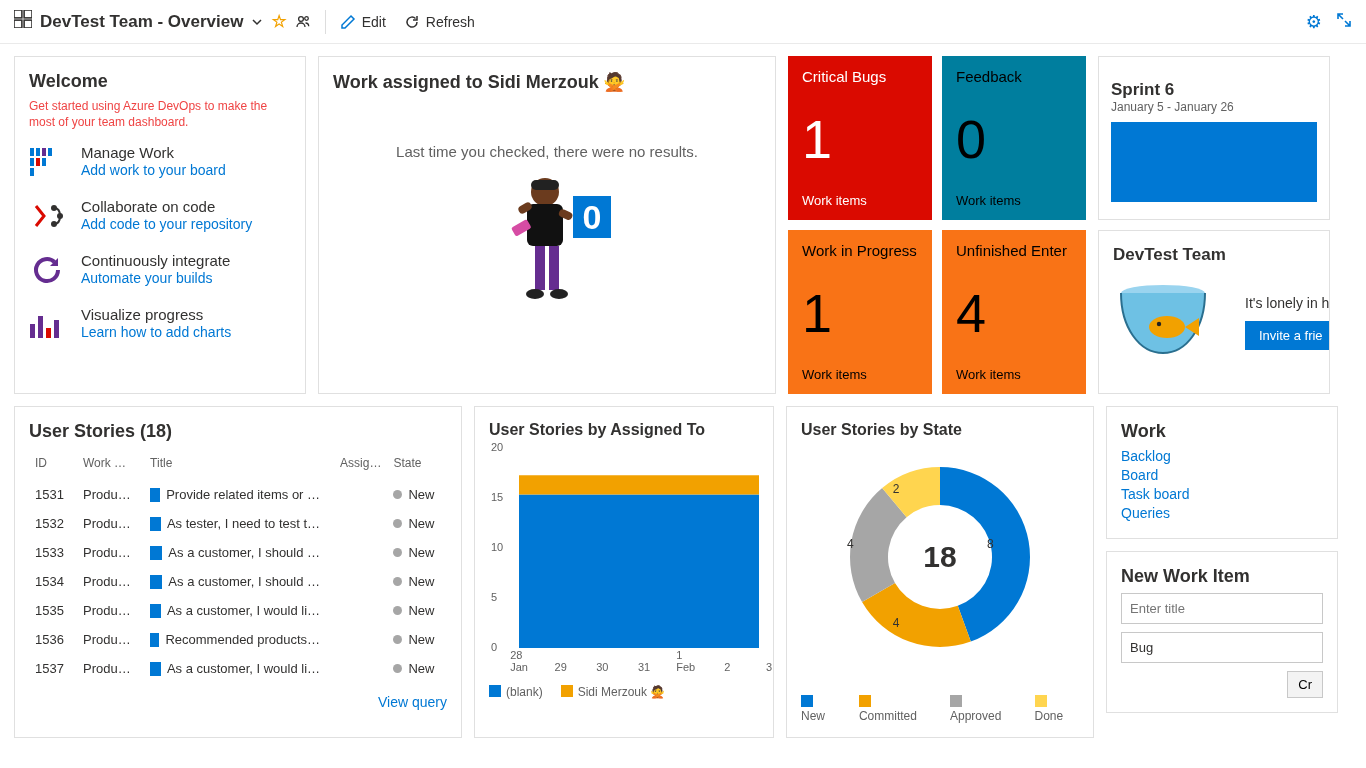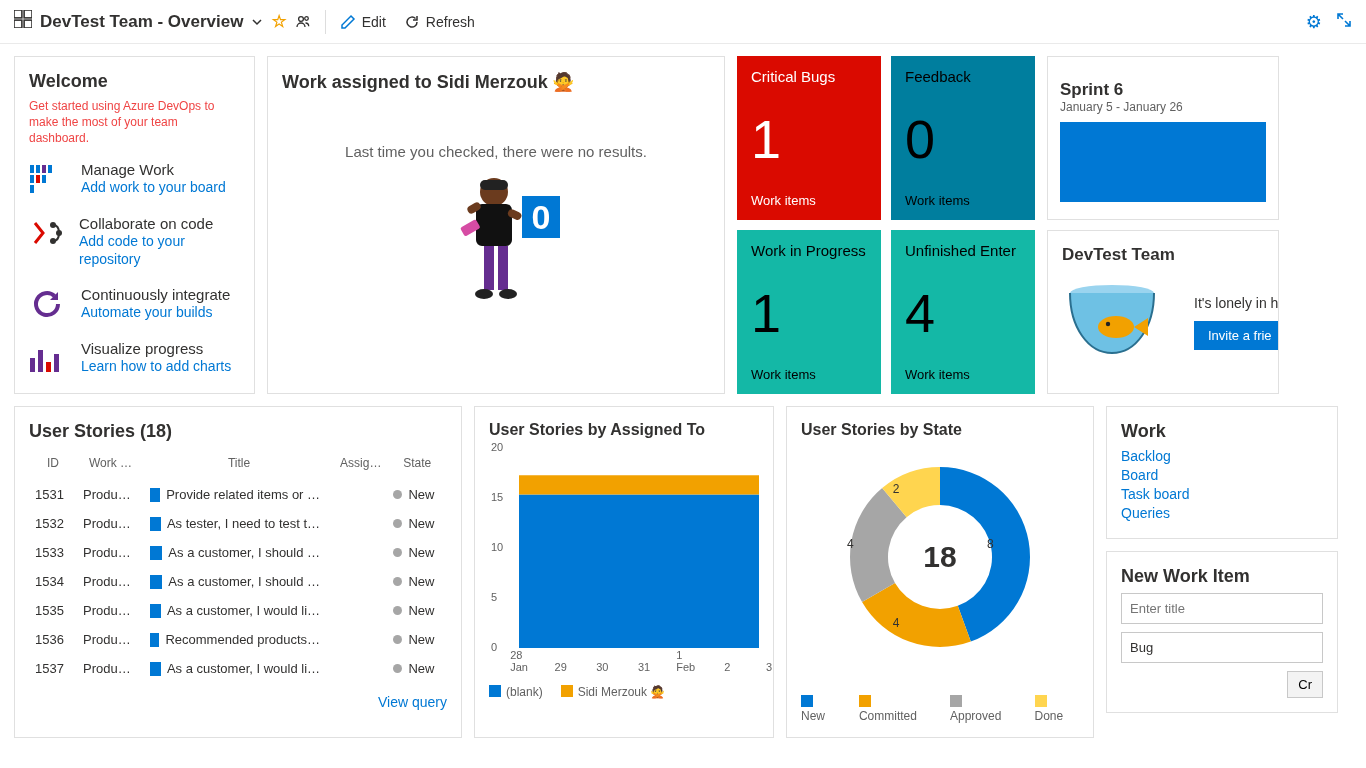--- a/index.html
+++ b/index.html
@@ -10,21 +10,21 @@
   .topbar .left { display: flex; align-items: center; gap: 8px; font-size: 17px; font-weight: 600; }
   .topbar .grid-icon svg { width: 18px; height: 18px; }
   .topbar .chev, .topbar .star, .topbar .team { display: inline-flex; cursor: pointer; }
   .topbar .divider { width: 1px; height: 24px; background: #ddd; margin: 0 14px; }
   .topbar .action { display: flex; align-items: center; gap: 6px; font-size: 14px; cursor: pointer; margin-right: 18px; }
   .topbar .action svg { width: 16px; height: 16px; }
   .topbar .spacer { flex: 1; }
 
   
   .dash { padding: 12px 0 0 14px; display: flex; gap: 12px; }
-  .colL { width: 241px; display: flex; flex-direction: column; gap: 12px; }
+  .colL { width: 292px; display: flex; flex-direction: column; gap: 12px; }
   .colM1 { width: 458px; }
   .colTiles { width: 298px; display: flex; flex-direction: column; gap: 10px; }
   .colR  { width: 232px; display: flex; flex-direction: column; gap: 10px; }
 
   .card { border: 1px solid #e0e0e0; background: #fff; padding: 14px; }
   .card h2 { font-size: 18px; font-weight: 600; margin-bottom: 6px; }
   .card .sub { font-size: 12px; color: #ef4444; margin-bottom: 14px; line-height: 1.35; }
 
   
   .w-item { display: flex; gap: 16px; margin-bottom: 18px; }
@@ -36,21 +36,21 @@
   .assigned { height: 338px; text-align: center; }
   .assigned h2 { text-align: left; }
   .assigned .msg { color: #616161; font-size: 15px; margin: 50px 0 10px; }
   .assigned .figure { position: relative; width: 120px; height: 150px; margin: 0 auto; }
   .assigned .zero-badge { position: absolute; right: -4px; top: 26px; background: #0078d4; color: #fff; font-size: 34px; font-weight: 600; width: 38px; height: 42px; display: flex; align-items: center; justify-content: center; }
 
   
   .tile-row { display: flex; gap: 10px; }
   .tile { width: 144px; height: 164px; padding: 12px 14px; color: #fff; display: flex; flex-direction: column; }
   .tile.red  { background: #da0a00; color:#fff; }
-  .tile.blue { background: #14b8a6; color:#fff; }
+  .tile.blue { background: #f97316; color:#fff; }
   .tile .t-title { font-size: 15px; }
   .tile .t-num   { font-size: 54px; font-weight: 300; flex: 1; display:flex; align-items:center; }
   .tile .t-sub   { font-size: 13px; }
   .tile.blue.dark .t-num, .tile.blue.dark .t-title, .tile.blue.dark .t-sub { color:#000; }
   .tile.blue.dark { background:#007e9e; } 
 
   
   .sprint { padding:23px 12px; }
   .sprint h3 { font-size:17px; font-weight:600; }
   .sprint .dates { font-size:12px; color:#616161; margin-bottom:8px; }
@@ -59,21 +59,21 @@
   
   .invite h3 { font-size:17px; font-weight:600; margin-bottom:10px; }
   .invite .row { display:flex; align-items:center; gap:32px; }
   .invite .lonely { font-size:14px; white-space:nowrap; }
   .invite button { background:#0078d4; color:#fff; border:none; padding:7px 14px; font-size:13px; cursor:pointer; margin-top:10px;}
 
   
   .row2 { padding: 0 0 0 14px; display:flex; gap:12px; margin-top:12px; }
   .stories { width:448px; }
   .stories table { width:100%; border-collapse:collapse; font-size:13px; }
-  .stories th { text-align:center; font-weight:400; color:#616161; padding:8px 6px 10px; font-size:12px; }
+  .stories th { text-align:left; font-weight:400; color:#616161; padding:8px 6px 10px; font-size:12px; }
   .stories td { padding:7px 6px; white-space:nowrap; overflow:hidden; text-overflow:ellipsis; }
   .stories .title-cell { max-width:170px; display:flex; align-items:center; gap:6px; }
   .stories .wi-icon { width:14px; height:14px; background:#0078d4; display:inline-block; }
   .stories .state-dot { width:9px; height:9px; border-radius:50%; background:#a6a6a6; display:inline-block; margin-right:6px; }
   .stories .viewq { text-align:right; padding-top:10px; }
   .stories .viewq a { color:#0078d4; text-decoration:none; font-size:14px; }
   .col-wt { max-width:62px; }
 
   .chartcard { width:300px; }
   .donutcard { width:308px; }

